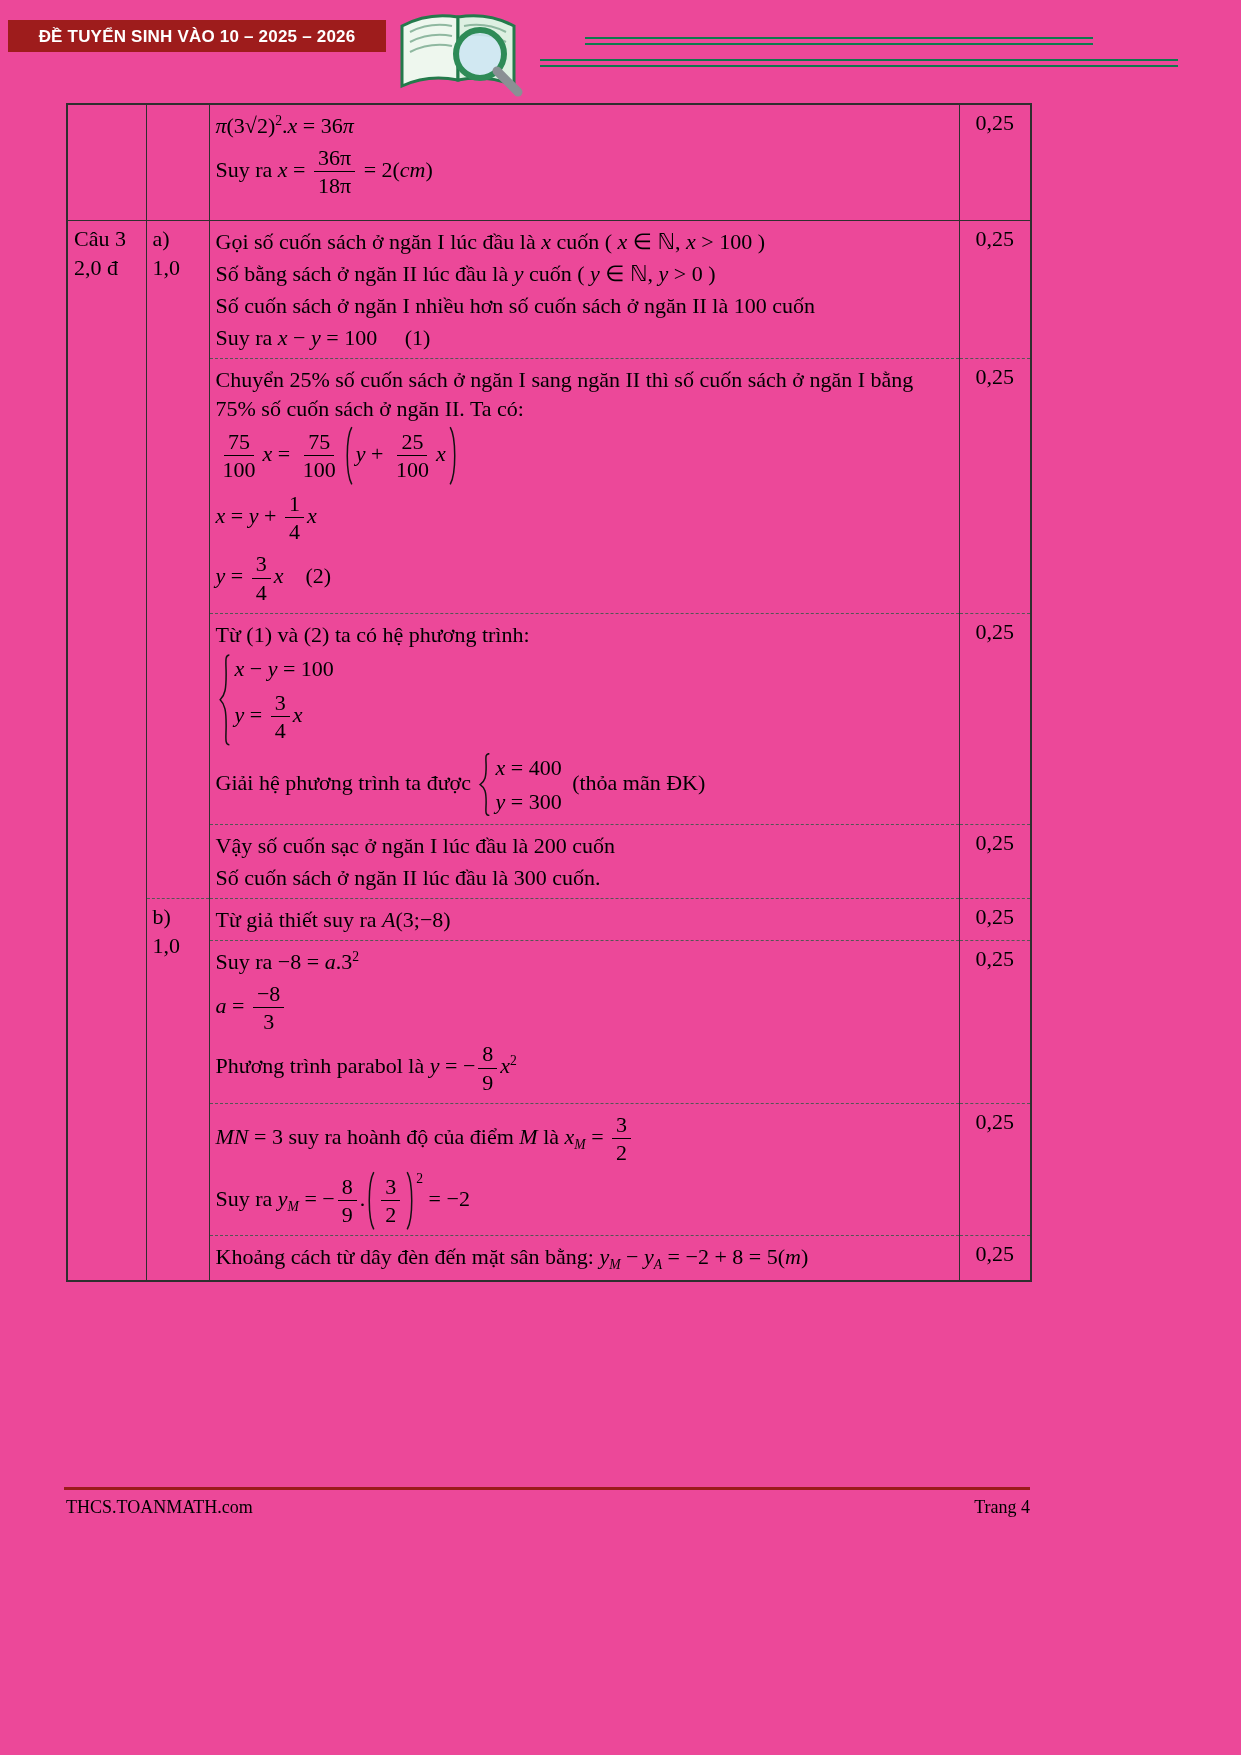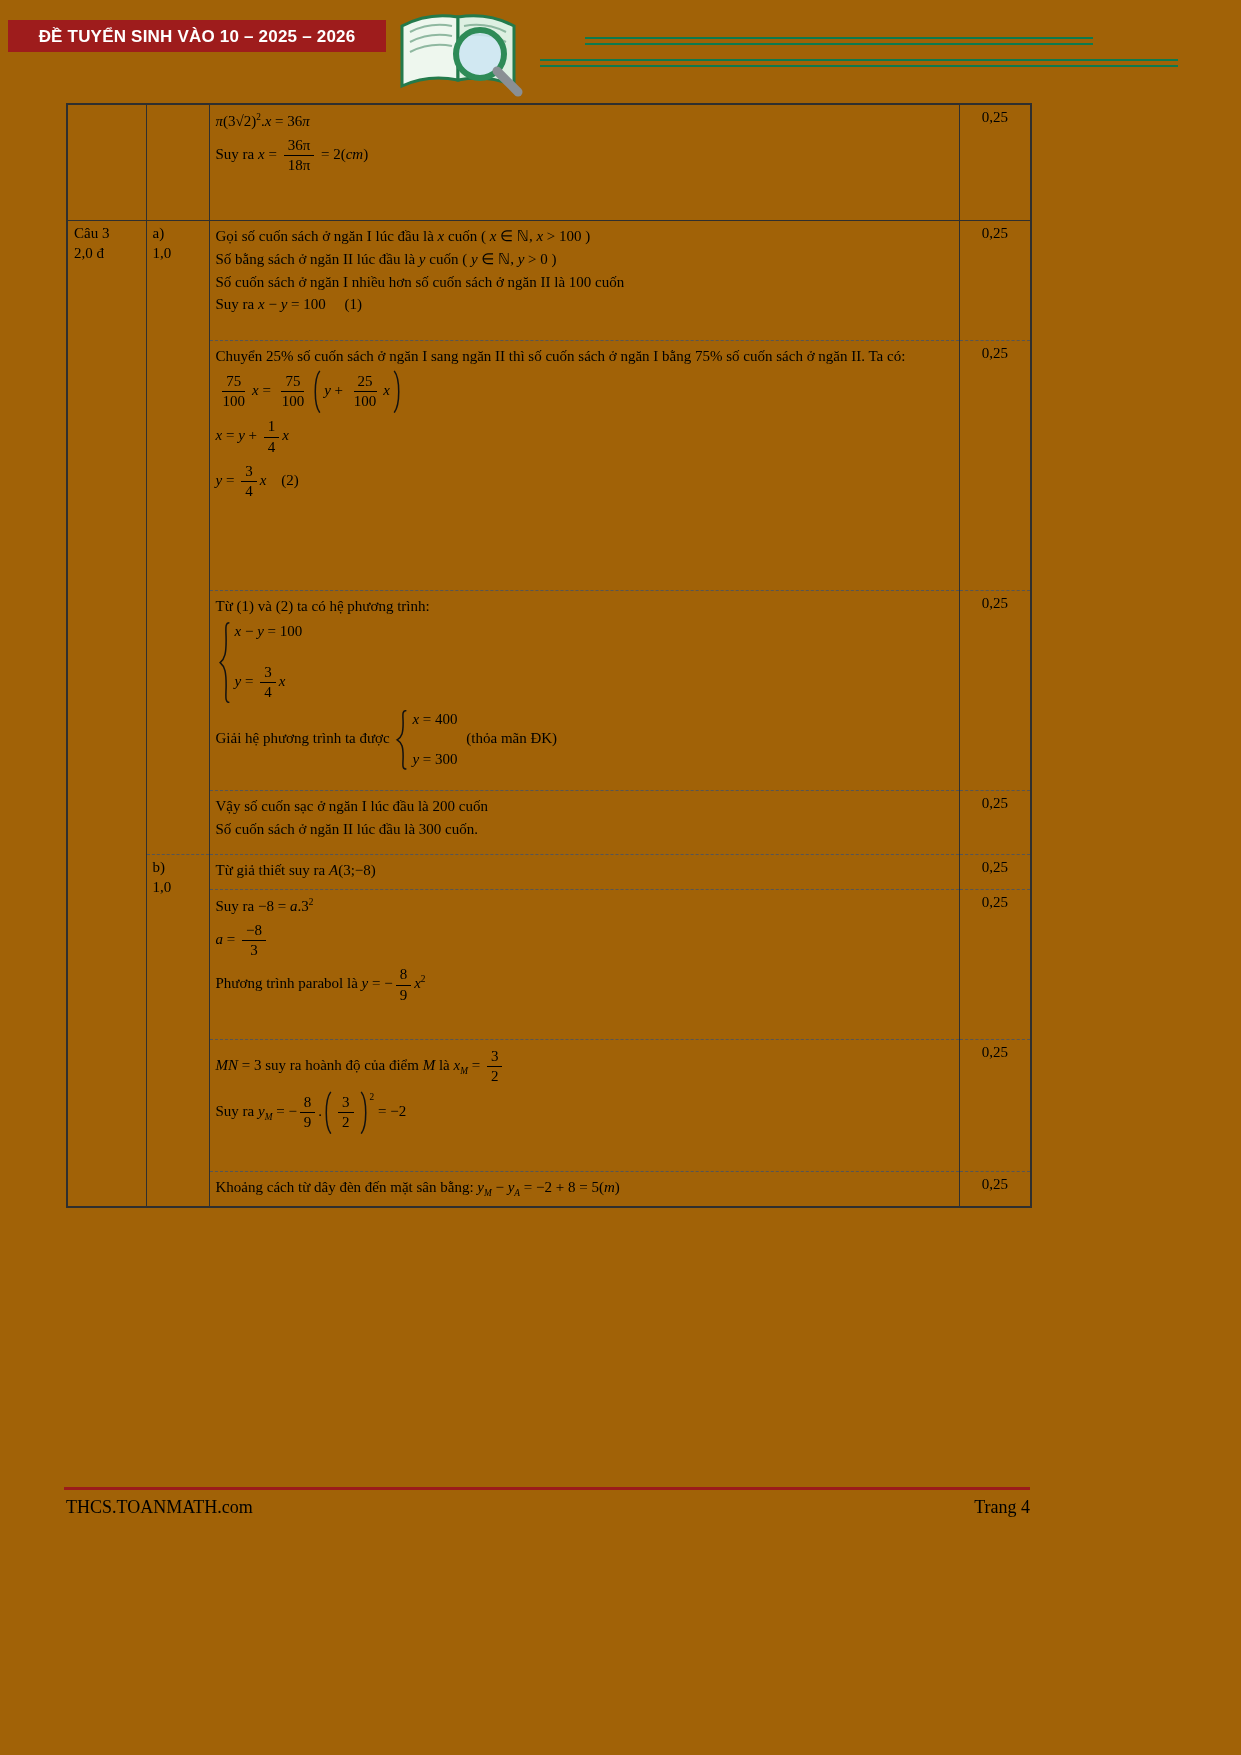--- a/index.html
+++ b/index.html
@@ -1,17 +1,17 @@
 <!DOCTYPE html>
 <html><head>
 <meta charset="utf-8">
 <style>
   html,body { margin:0; padding:0; background:#ffffff; }
   .page {
-    position:relative; width:1241px; height:1755px; background:#a16207;
+    position:relative; width:1241px; height:1755px; background:#ec4899;
     font-family:"Liberation Serif", serif; color:#000; overflow:hidden;
   }
 
   
   .banner { position:absolute; left:8px; top:20px; width:378px; }
   .banner .l1 {
     background:#9e1c1c; color:#fff; font-family:"Liberation Sans", sans-serif;
     font-weight:bold; font-size:17px; text-align:center; padding:7px 4px 5px; letter-spacing:.2px;
   }
   .banner .l2 {
@@ -20,21 +20,21 @@
   }
   .logo { position:absolute; left:388px; top:2px; width:144px; height:96px; }
   .rule { position:absolute; height:4px; border-top:2px solid #0e7a4e; border-bottom:2px solid #0e7a4e; }
   .rule1 { left:585px; top:37px; width:508px; }
   .rule2 { left:540px; top:59px; width:638px; }
 
   
   table.grading {
     position:absolute; left:66px; top:103px; width:964px;
     border-collapse:collapse; table-layout:fixed; border:2px solid #2f2f2f;
-    font-size:15px; line-height:1.32;
+    font-size:22px; line-height:1.32;
   }
   table.grading td { border-left:1px solid #2f2f2f; vertical-align:top; padding:3px 6px; }
   td.st { border-top:1px solid #2f2f2f; }
   td.dt { border-top:1px dashed #555; }
   td.c1, td.c2 { padding-left:8px; padding-top:4px; }
   td.pts { vertical-align:middle; text-align:center; }
   td.content { padding-left:12px; padding-right:8px; }
 
   .mline { margin:3px 0; }
   .rh0{min-height:106px} .rh1{min-height:110px} .rh2{min-height:240px}
@@ -43,21 +43,21 @@
 
   
   .it { font-style:italic; }
   sup { font-size:0.62em; }
   sub { font-size:0.62em; }
   .frac { display:inline-flex; flex-direction:column; align-items:center; vertical-align:middle; margin:2px 3px;justify-content:center; }
   .frac .num { display:block; padding:0 4px 1px; border-bottom:1.4px solid #000; line-height:1.15; text-align:center; }
   .frac .den { display:block; padding:1px 4px 0; line-height:1.15; text-align:center; }
   .cases { position:relative; display:inline-block; vertical-align:middle; padding-left:17px; margin:2px 5px 2px 2px; }
   .cases svg.brace { position:absolute; left:0; top:0; width:13px; height:100%; }
-  .crows { display:inline-flex; flex-direction:column; gap:20px; align-items:flex-start; }
+  .crows { display:inline-flex; flex-direction:column; gap:5px; align-items:flex-start; }
   .cline { display:block; }
   .bigparen { position:relative; display:inline-block; vertical-align:middle; padding:1px 13px; }
   .bigparen svg.pl { position:absolute; left:0; top:0; width:11px; height:100%; }
   .bigparen svg.pr { position:absolute; right:0; top:0; width:11px; height:100%; }
   .bigparen + sup { position:relative; top:-1.05em; }
 
   
   .footer-rule { position:absolute; left:64px; top:1487px; width:966px; border-top:3px solid #9b1b1b; }
   .footer-row {
     position:absolute; left:66px; top:1497px; width:964px;

